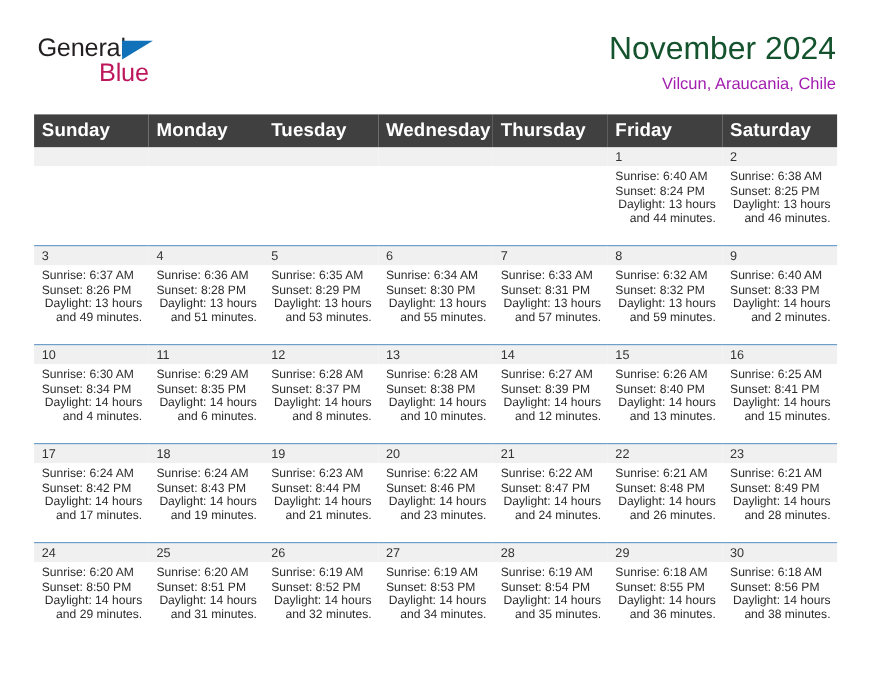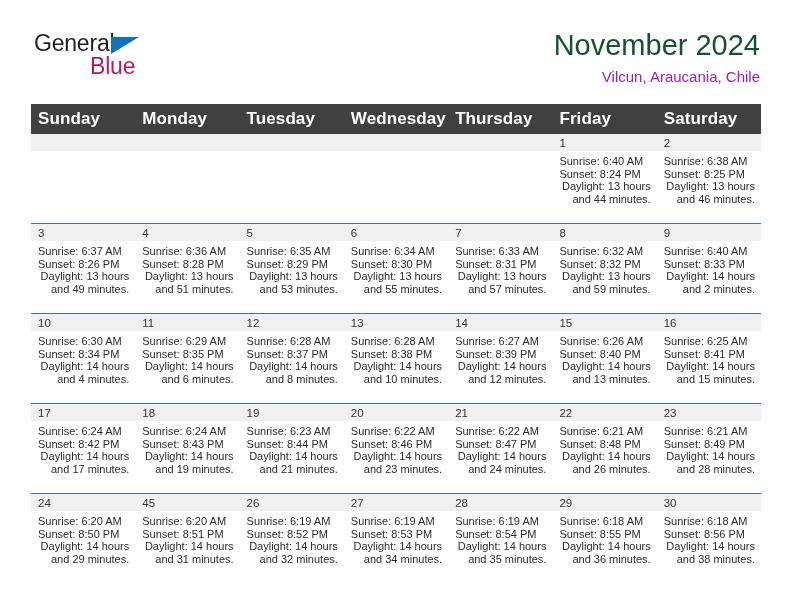--- a/index.html
+++ b/index.html
@@ -453,21 +453,21 @@
               <div class="daynum-strip">24</div>
               <div class="details">
                 <div>Sunrise: 6:20 AM</div>
                 <div>Sunset: 8:50 PM</div>
                 <div class="daylight">Daylight: 14 hours and 29 minutes.</div>
               </div>
             </div>
           </td>
           <td>
             <div class="cell">
-              <div class="daynum-strip">45</div>
+              <div class="daynum-strip">25</div>
               <div class="details">
                 <div>Sunrise: 6:20 AM</div>
                 <div>Sunset: 8:51 PM</div>
                 <div class="daylight">Daylight: 14 hours and 31 minutes.</div>
               </div>
             </div>
           </td>
           <td>
             <div class="cell">
               <div class="daynum-strip">26</div>

